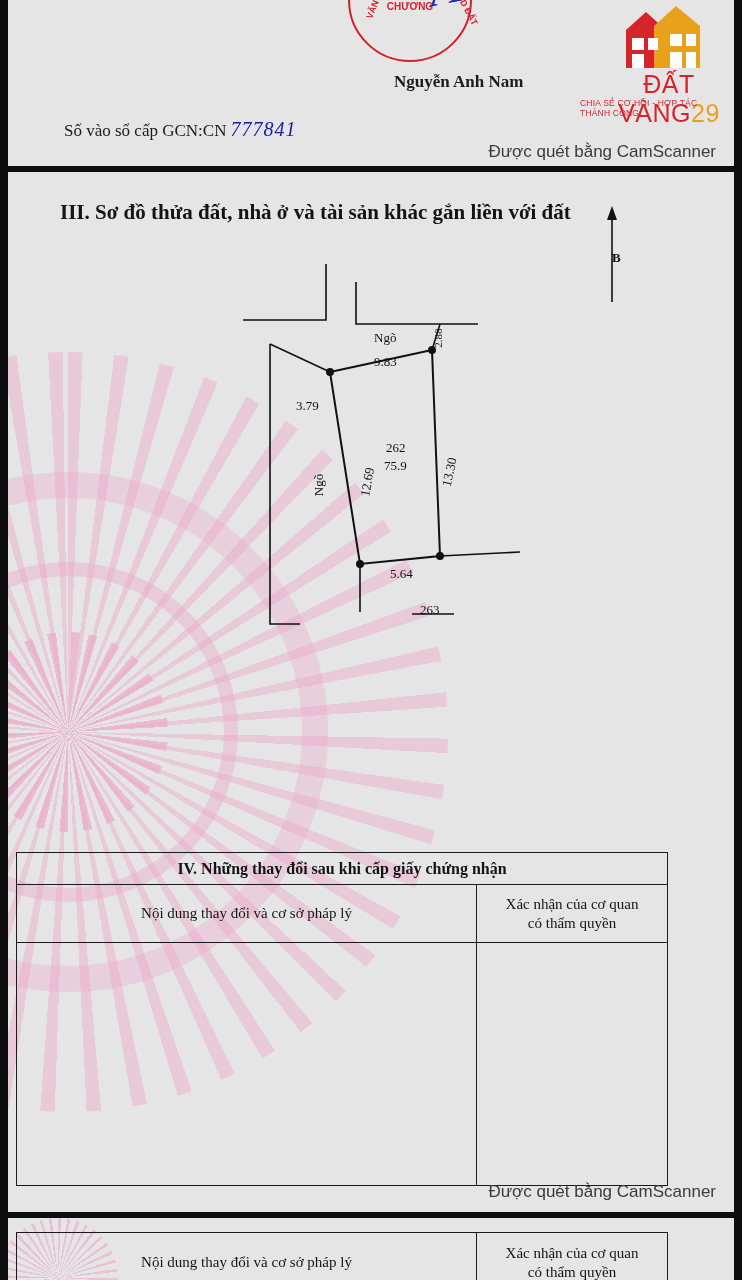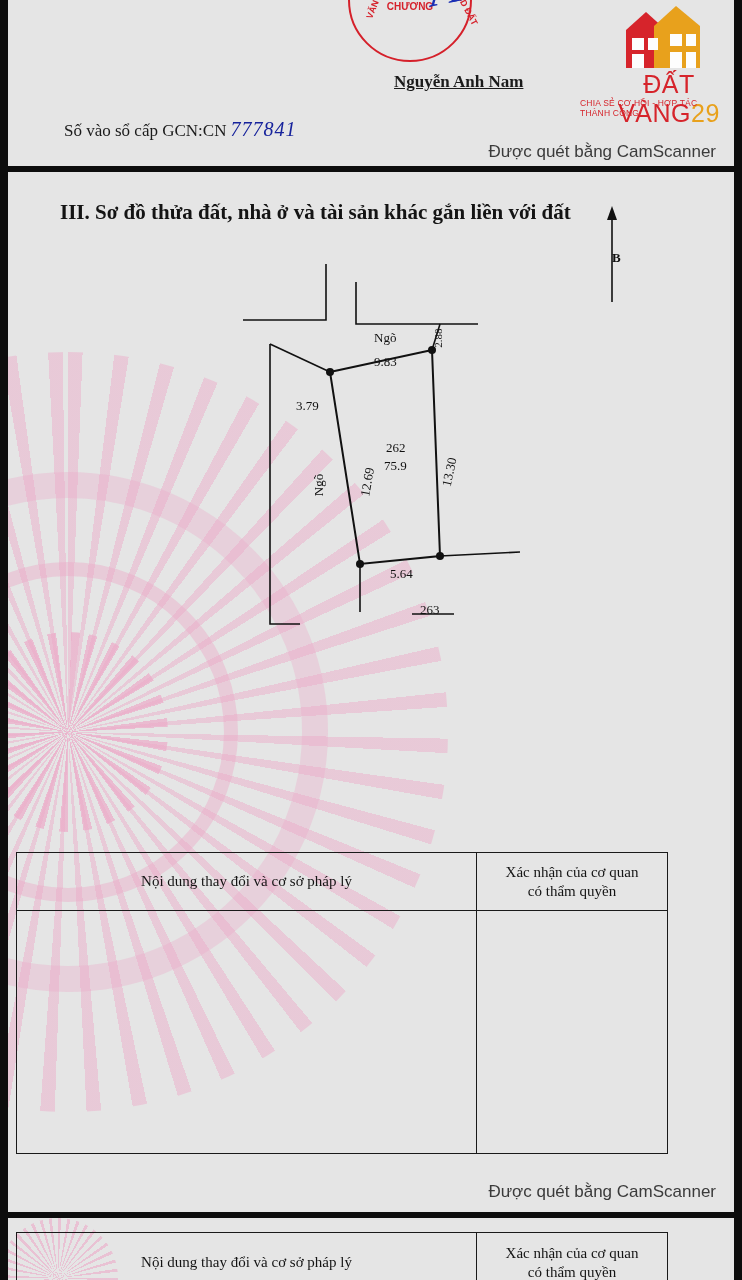--- a/index.html
+++ b/index.html
@@ -103,21 +103,20 @@
     transform: rotate(-12deg);
     letter-spacing: -6px;
   }
   .signer-name {
     position: absolute;
     left: 386px; top: 72px;
     font-size: 17px;
     font-weight: bold;
     color: #1b1b1b;
     font-family: "Liberation Serif", serif;
-    text-decoration: underline;
   }
   .gcn-line {
     position: absolute;
     left: 56px; top: 118px;
     font-size: 17px;
     color: #1b1b1b;
   }
   .gcn-hand {
     font-family: "Liberation Serif", serif;
     font-style: italic;
@@ -371,20 +370,21 @@
     <div class="lbl rot" style="left:427px; top:292px; transform:rotate(-78deg);">13.30</div>
     <div class="lbl" style="left:382px; top:394px;">5.64</div>
     <div class="lbl rot" style="left:345px; top:302px; transform:rotate(-80deg);">12.69</div>
     <div class="lbl" style="left:288px; top:226px;">3.79</div>
 
     <div class="lbl" style="left:378px; top:268px;">262</div>
     <div class="lbl" style="left:376px; top:286px;">75.9</div>
     <div class="lbl" style="left:412px; top:430px;">263</div>
 
     <div class="table4">
+      <div class="t4-head">IV. Những thay đổi sau khi cấp giấy chứng nhận</div>
       <div class="t4-cols">
         <div class="t4-c1">Nội dung thay đổi và cơ sở pháp lý</div>
         <div class="t4-c2">
           <span>
             <span>Xác nhận của cơ quan</span><br>
             <span>có thẩm quyền</span>
           </span>
         </div>
       </div>
       <div class="t4-body">

